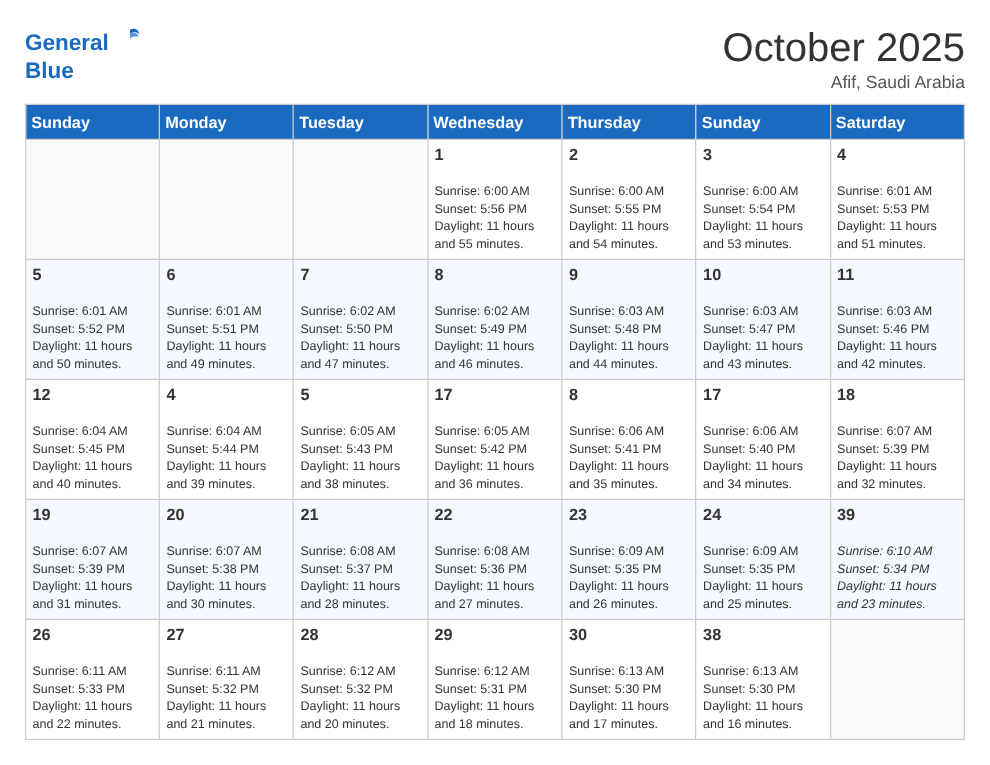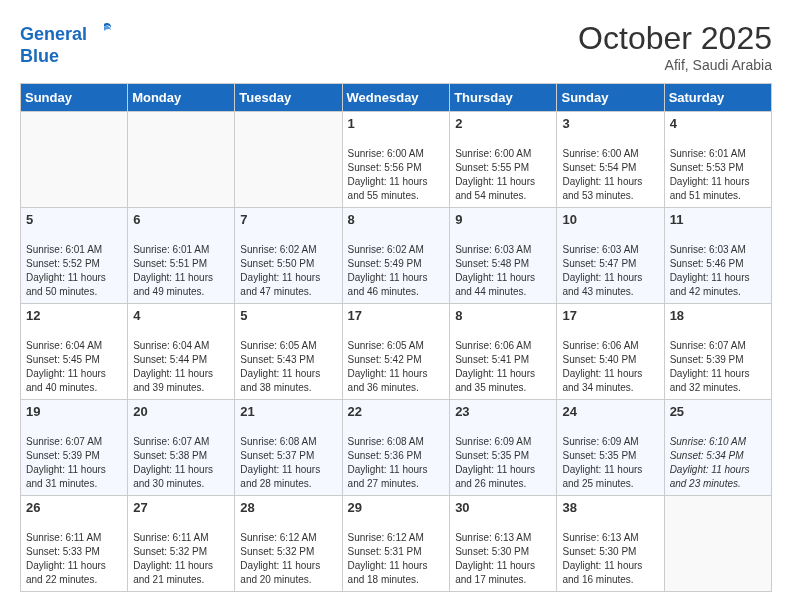--- a/index.html
+++ b/index.html
@@ -296,21 +296,21 @@
 and 26 minutes.</div>
         </td>
         <td>
           <div class="day-num">24</div>
           <div class="day-info" style="white-space: pre-line;">Sunrise: 6:09 AM
 Sunset: 5:35 PM
 Daylight: 11 hours
 and 25 minutes.</div>
         </td>
         <td>
-          <div class="day-num">25</div>
+          <div class="day-num">39</div>
           <div class="day-info" style="white-space: pre-line; font-style: italic;">Sunrise: 6:10 AM
 Sunset: 5:34 PM
 Daylight: 11 hours
 and 23 minutes.</div>
         </td>
       </tr>
       <tr>
         <td>
           <div class="day-num">26</div>
           <div class="day-info" style="white-space: pre-line;">Sunrise: 6:11 AM

